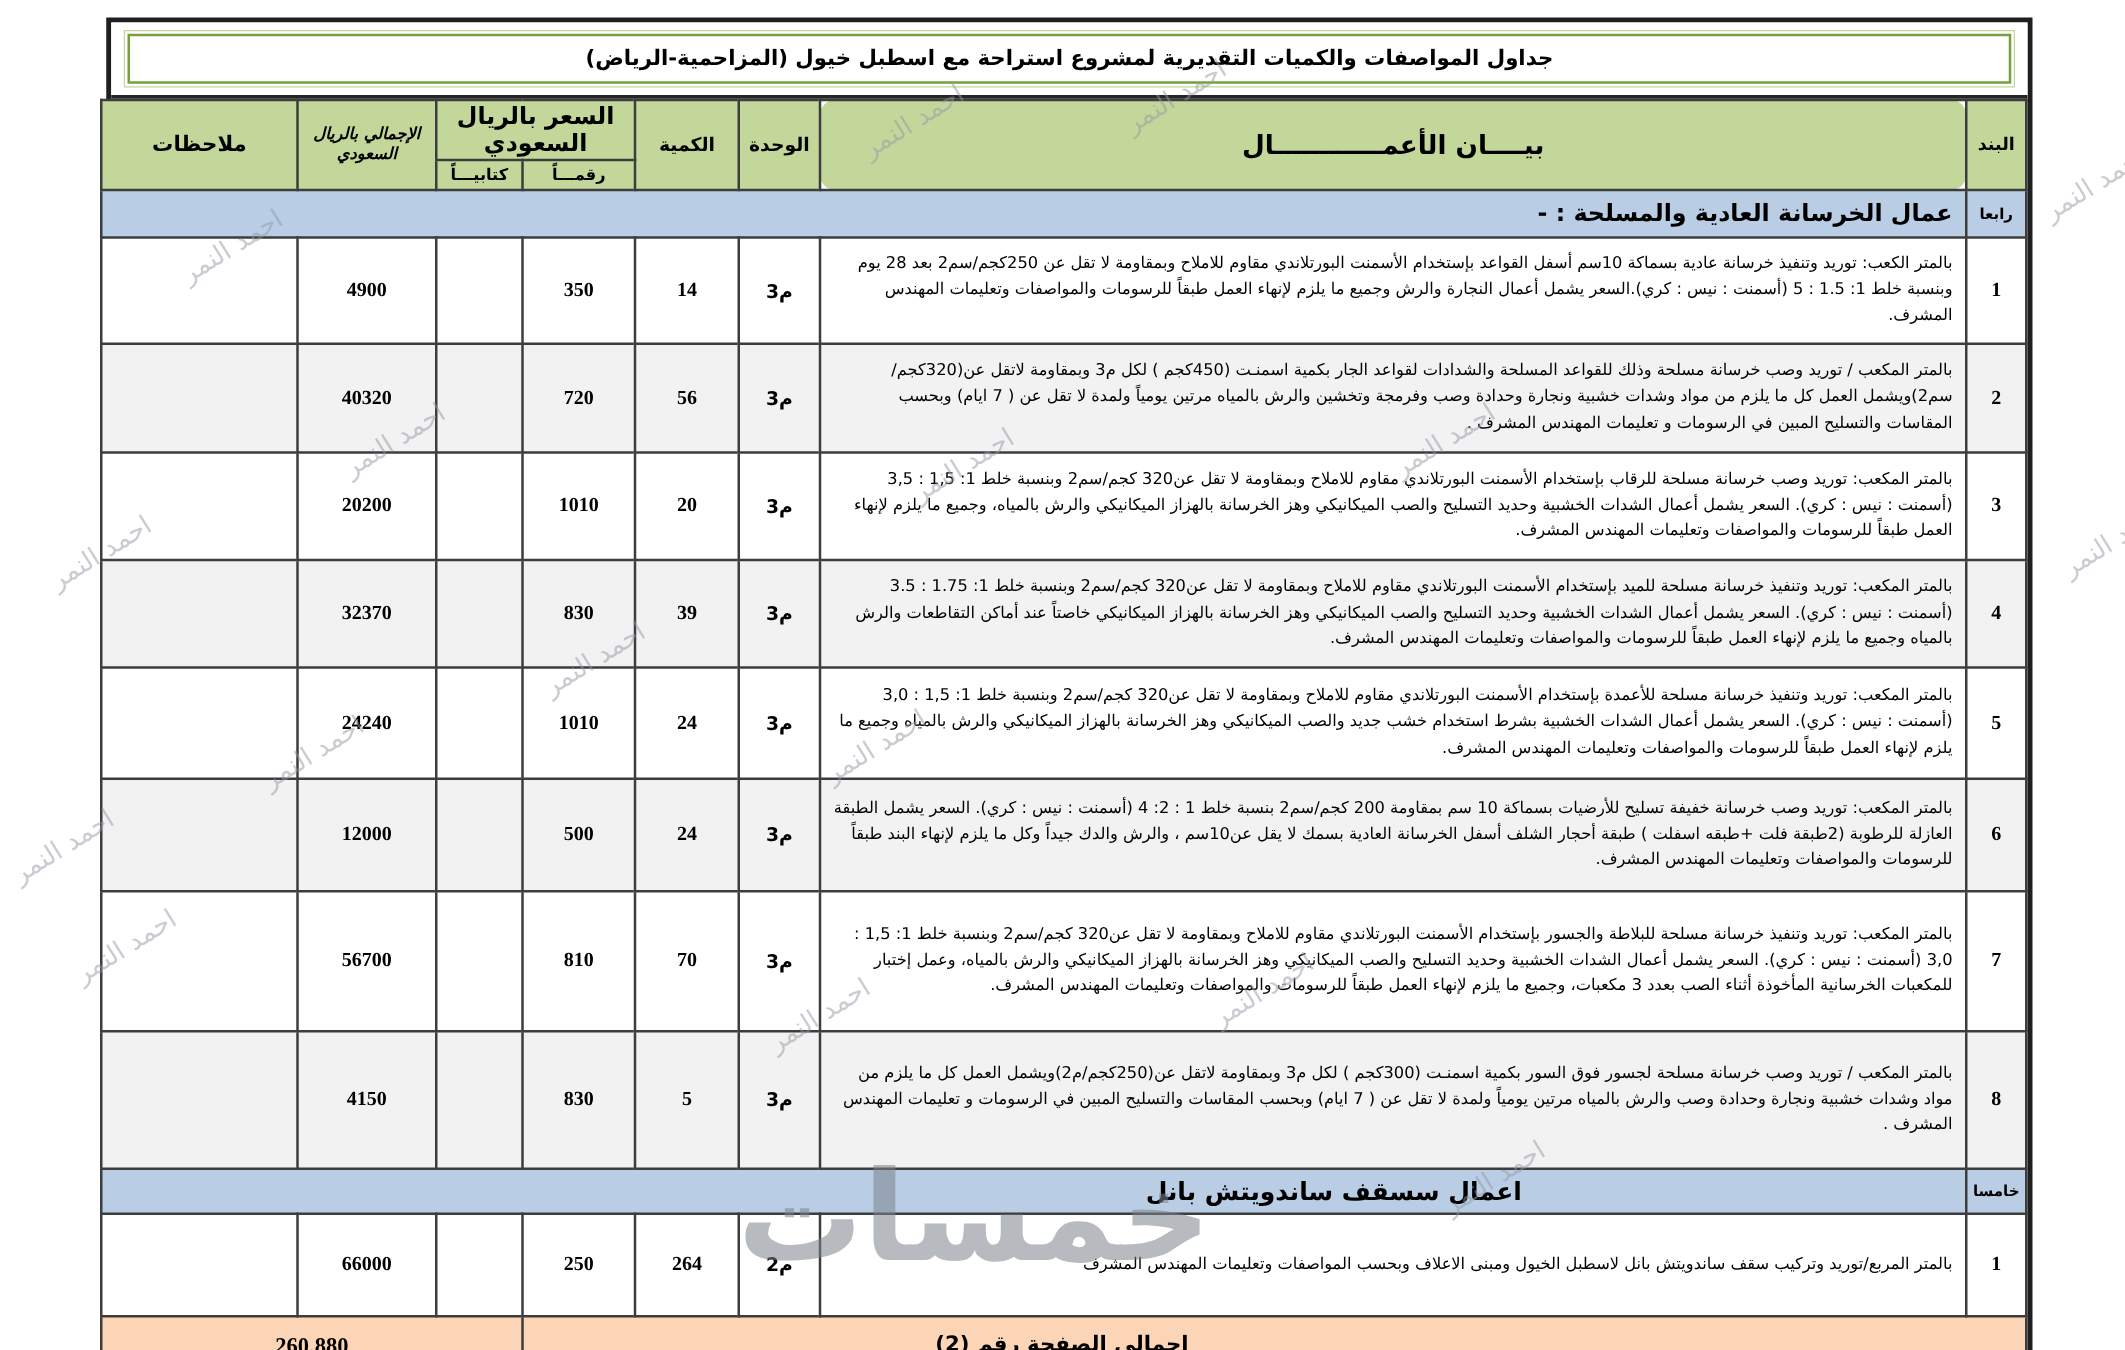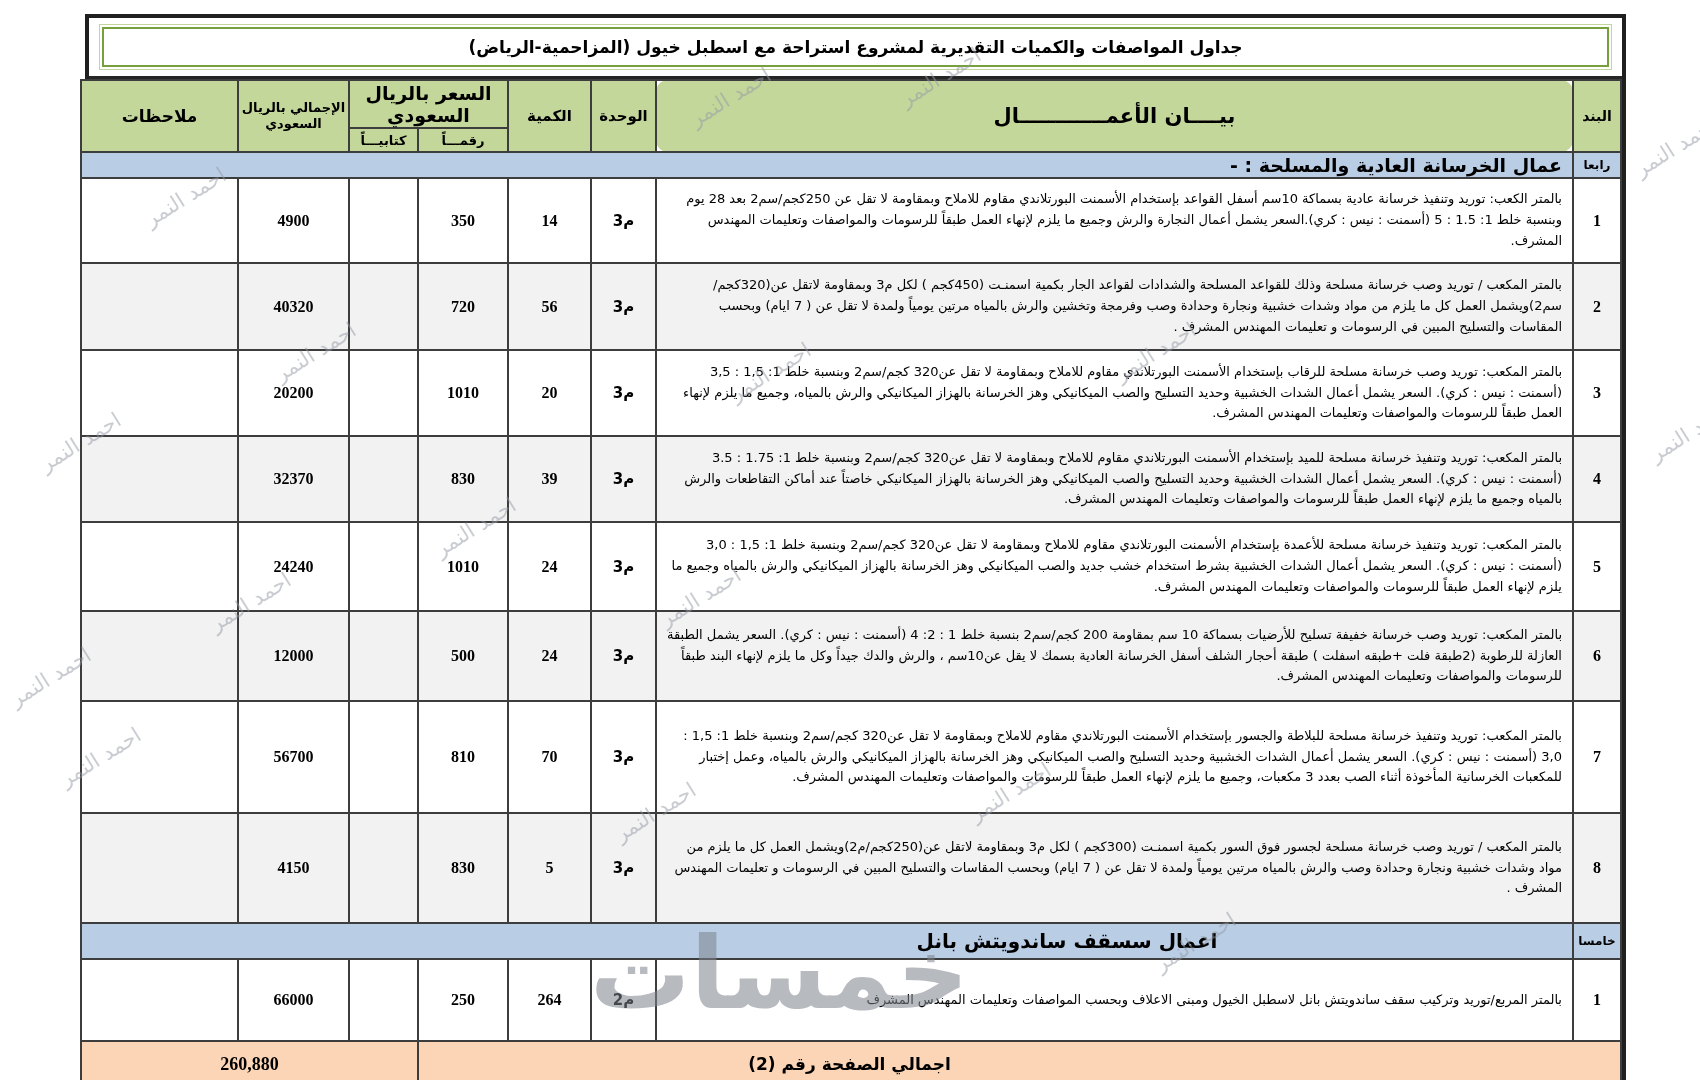--- a/index.html
+++ b/index.html
@@ -16,24 +16,24 @@
 
   
   table { width:100%; border-collapse:collapse; table-layout:fixed; direction:rtl; }
   th, td { border:2px solid #3d3d3d; color:#000; }
   thead th { background:#c4d79b; font-weight:bold; text-align:center; vertical-align:middle; padding:1px 2px; }
   .th-item  { font-size:14px; }
   .th-works { font-size:21px; letter-spacing:1px;border-radius:12px; }
   .th-unit, .th-qty { font-size:15px; }
   .th-price-group { font-size:19px; height:26px;margin-left:28px; }
   .th-sub { font-size:13px; height:24px; }
-  .th-total { font-size:13px; line-height:1.25; }
+  .th-total { font-size:13px; line-height:1.25;font-style:italic; }
   .th-notes { font-size:17px; }
 
-  .section-row td { background:#b9cde5; height:26px; vertical-align:middle; }
+  .section-row td { background:#b9cde5; height:38px; vertical-align:middle; }
   .section-id { font-size:12px; font-weight:bold; text-align:center; }
   .section-title { font-weight:bold; font-size:19px; text-align:right; padding:0 10px; }
   .sec5 .section-title { text-align:center; padding-left:490px; font-size:20px; }
   .sec5 td { height:36px; }
 
   .data-row td { vertical-align:middle; background:#fff; }
   .data-row.shaded td { background:#f2f2f2; }
   .item-cell { text-align:center; font-family:"Liberation Serif", serif; font-weight:bold; font-size:16px; }
   .desc-cell { font-weight:normal; font-size:13px; line-height:1.6; text-align:right; padding:4px 10px; overflow:hidden; }
   .unit-cell { text-align:center; font-weight:bold; font-size:15px; }

